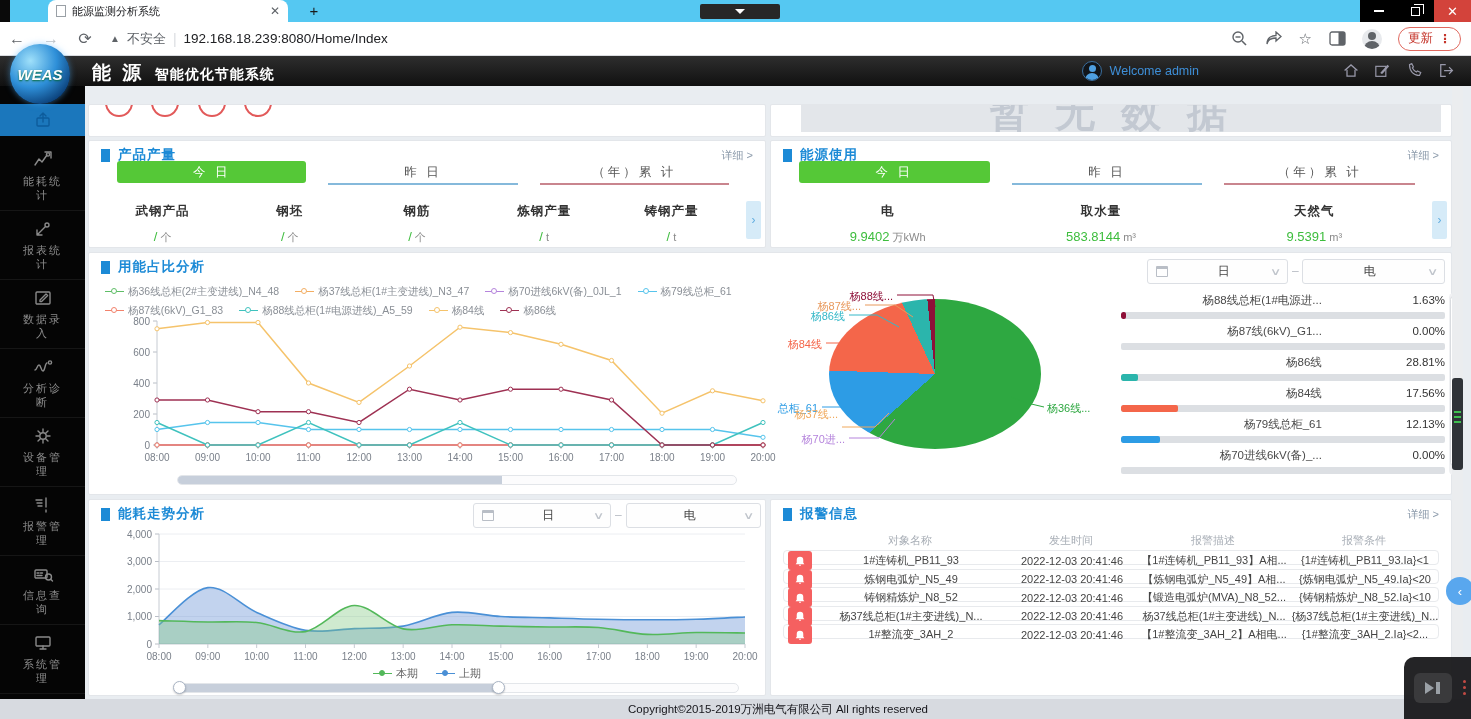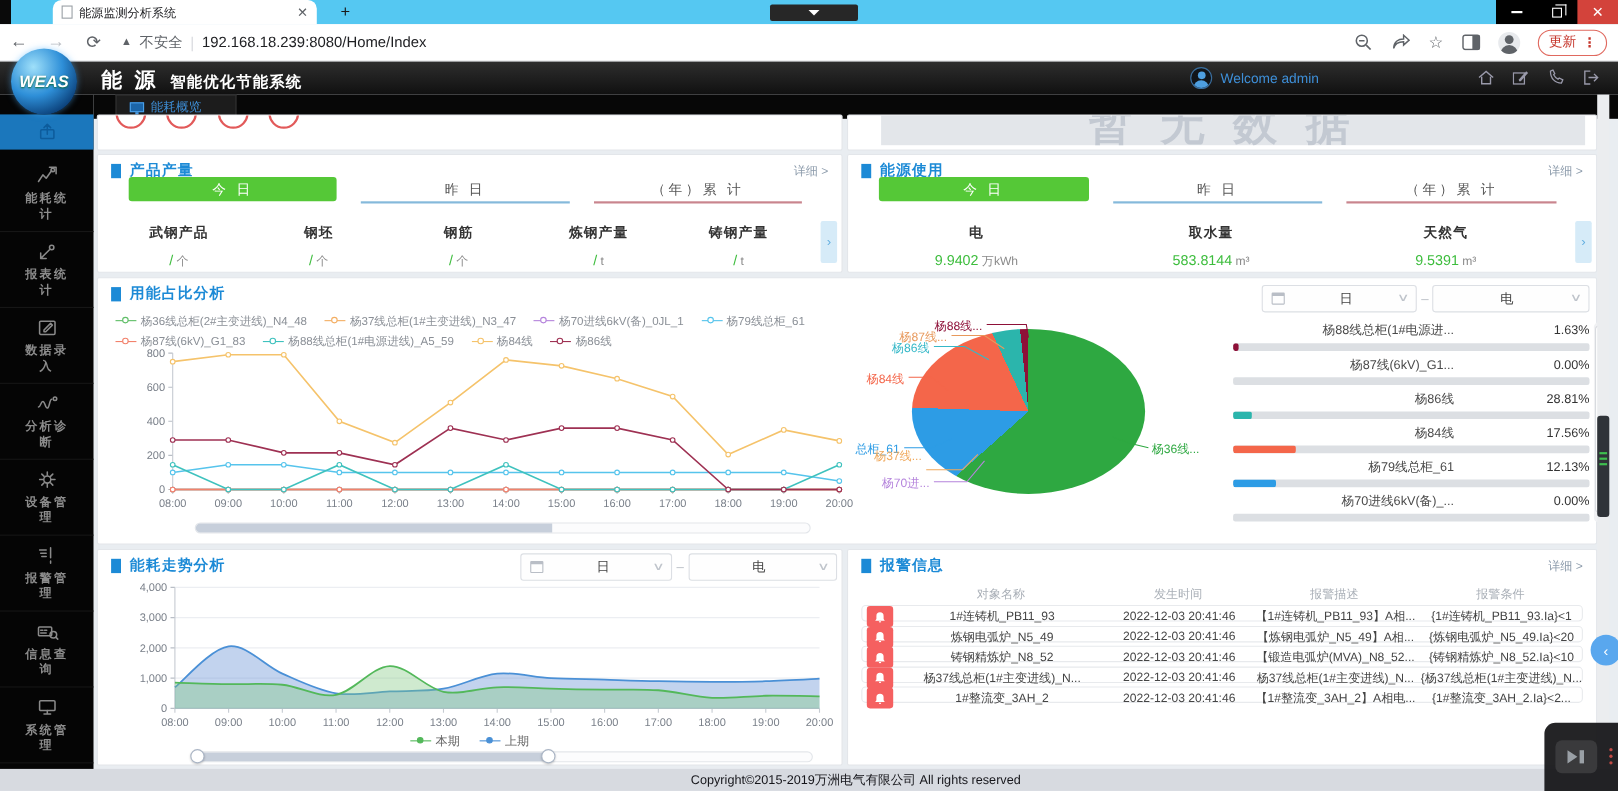--- a/index.html
+++ b/index.html
@@ -63,21 +63,21 @@
 
   
   .page-tabbar{position:absolute;left:85px;top:86px;width:1386px;height:22px;background:#070707;}
   .page-tab{position:absolute;left:20px;top:0;height:22px;min-width:110px;background:#1c1c1c;border:1px solid #303030;border-bottom:none;display:flex;align-items:center;gap:6px;padding:0 12px;}
   .mon-ico{width:13px;height:9px;border:1px solid #4A9FE8;background:#1b65a8;position:relative;}
   .mon-ico::after{content:'';position:absolute;left:4px;bottom:-3px;width:3px;height:2px;background:#4A9FE8;}
   .page-tab .pt{color:#3E8FD8;font-size:11.5px;white-space:nowrap;}
 
   
   .sidebar{position:absolute;left:0;top:86px;width:85px;height:613px;background:#050505;z-index:40;}
-  .sb-menu{margin-top:18px;font-weight:bold;}
+  .sb-menu{margin-top:18px;}
   .sb-item{text-align:center;padding:7px 0 8px;border-bottom:1px solid #161616;cursor:pointer;}
   .sb-item.active{background:#1B77BC;padding:5px 0;border-bottom:none;margin-bottom:6px;}
   .sb-ico svg{display:block;margin:0 auto;}
   .sb-label{display:block;width:46px;margin:3px auto 0;font-size:11px;line-height:14px;color:#8C8C8C;letter-spacing:2px;}
 
   
   .panel{position:absolute;background:#fff;border:1px solid #E3E6EA;border-radius:2px;}
   .p-head{position:absolute;left:0;top:0;right:0;height:28px;display:flex;align-items:center;padding:0 12px;}
   .bullet{width:9px;height:13px;background:#1C8AD6;margin-right:8px;}
   .p-title{color:#1C8AD6;font-weight:bold;font-size:13.5px;letter-spacing:1px;}
@@ -258,26 +258,20 @@
           <path d="M3 2c0 8 5 13 12 13l1.5-3.5-4-2-1.2 1.2c-2-1-3.8-2.8-4.8-4.8L7.7 4.7l-2-4z" fill="none" stroke="#99a" stroke-width="1.4"></path>
         </svg>
       </span>
     <span class="hdr-ic">
         <svg width="16" height="15" viewBox="0 0 19 18">
           <path d="M8 2H2v14h6M12 5l4 4-4 4M6 9h10" fill="none" stroke="#99a" stroke-width="1.5"></path>
         </svg>
       </span>
   </div>
 
-  <div class="page-tabbar">
-    <div class="page-tab">
-      <span class="mon-ico"></span>
-      <span class="pt">能耗概览</span>
-    </div>
-  </div>
 
   <div class="sidebar">
     <div class="sb-menu">
         <div class="sb-item active"><span class="sb-ico"><svg width="22" height="22" viewBox="0 0 22 22" fill="none" stroke="#0D5C9C" stroke-width="1.4" stroke-linecap="round" stroke-linejoin="round">
               <rect x="5" y="9" width="12" height="8" rx="1"></rect>
               <path d="M11 13V4M8 7l3-3 3 3"></path>
             </svg></span></div>
         <div class="sb-item"><span class="sb-ico"><svg width="22" height="22" viewBox="0 0 22 22" fill="none" stroke="#8a8a8a" stroke-width="1.4" stroke-linecap="round" stroke-linejoin="round">
               <path d="M3 16l4-6 3 3 5-7"></path>
               <circle cx="16" cy="5.5" r="1.6"></circle>

